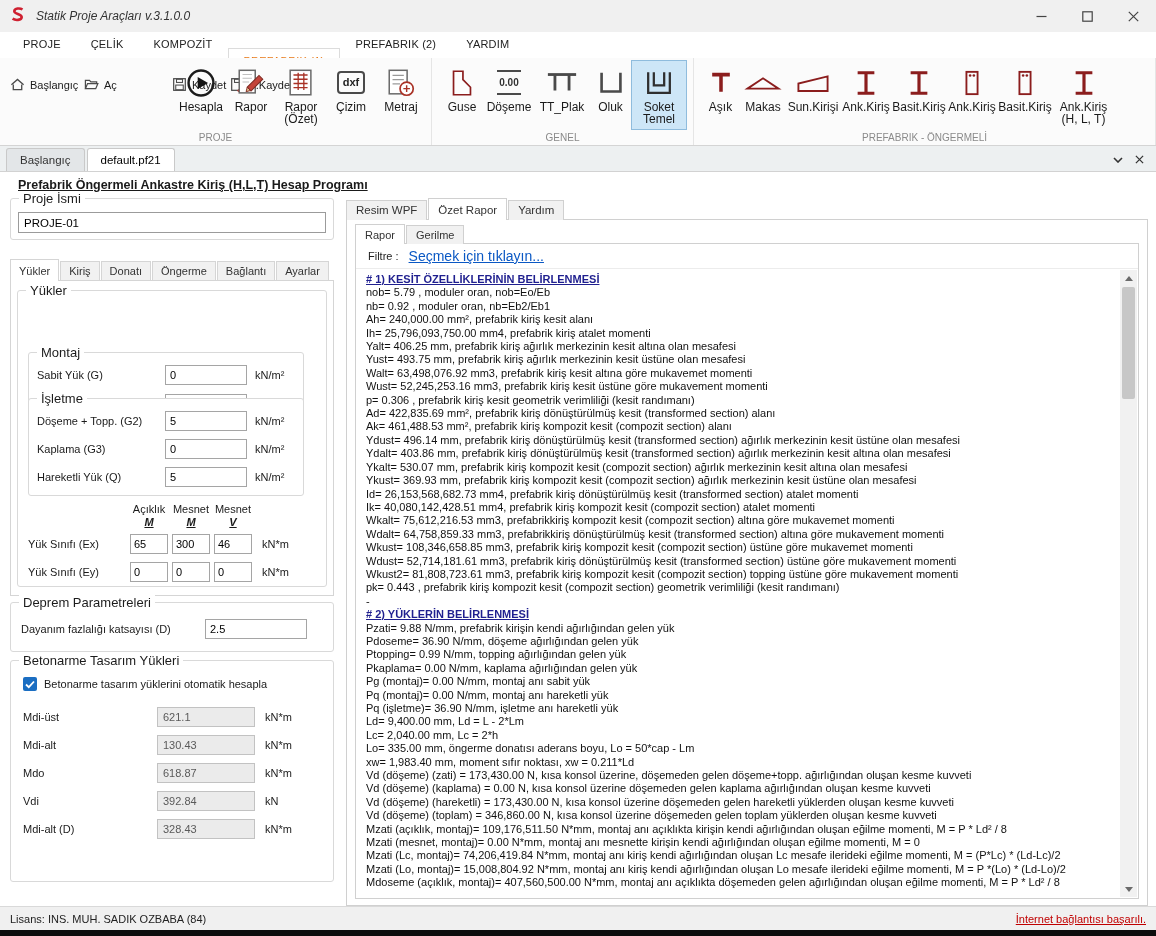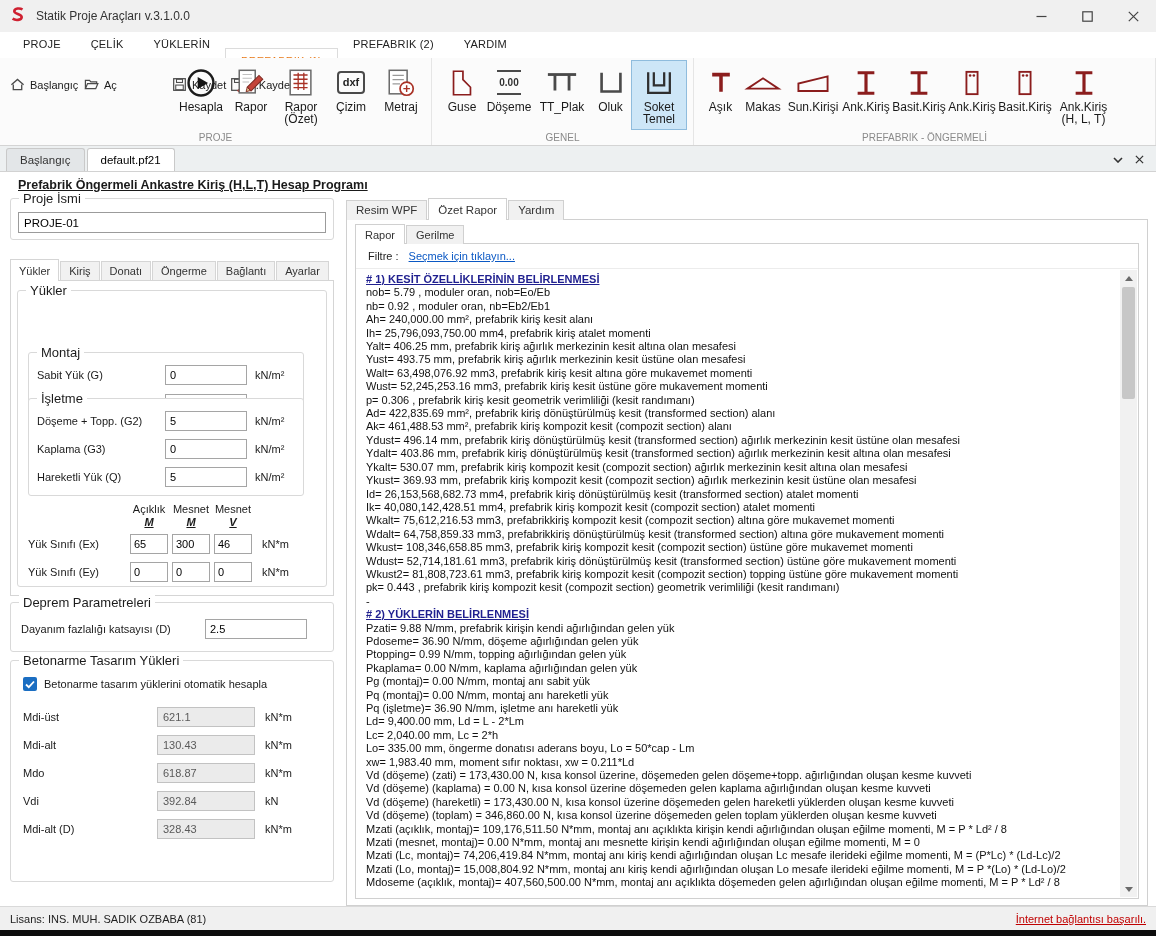--- a/index.html
+++ b/index.html
@@ -8,21 +8,21 @@
     font-family: "Liberation Sans", sans-serif;
     font-size: 12px; color: #1a1a1a;
     background: #fff; position: relative; overflow: hidden;
   }
   svg { display: block; }
 
   
   .titlebar { position: absolute; top: 0; left: 0; right: 0; height: 32px;
     background: #f0f0f0; display: flex; align-items: center; }
   .logo { margin: 0 8px 0 8px; }
-  .title-text { font-size: 12px; color: #333; }
+  .title-text { font-size: 12px; color: #333; font-style: italic; }
   .win-controls { margin-left: auto; display: flex; height: 100%; }
   .win-btn { width: 46px; height: 100%; display: flex; align-items: center; justify-content: center; }
 
   
   .menubar { position: absolute; top: 32px; left: 0; right: 0; height: 26px;
     background: #fff; display: flex; align-items: stretch; padding-left: 8px; }
   .menu-tab { padding: 6px 15px 5px; font-size: 11px; color: #222; letter-spacing: .2px; }
   .menu-tab.active { color: #e87a1a; background: #fff; border: 1px solid #dcdcdc; border-bottom: none; margin-top: 16px; }
 
   
@@ -122,21 +122,21 @@
     border: 1px solid #d0d0d0; background: #fff; }
   .rp2-tabs { position: absolute; left: 8px; top: 5px; display: flex; align-items: flex-end; height: 19px; z-index: 2; }
   .rp2-tab { padding: 3px 9px 3px; font-size: 11px; border: 1px solid #d0d0d0; border-bottom: none;
     background: #f1f1f1; color: #333; margin-right: 1px; }
   .rp2-tab.active { background: #fff; padding-top: 4px; }
   .rp2-page { position: absolute; left: 8px; top: 23px; right: 8px; bottom: 6px;
     border: 1px solid #d0d0d0; background: #fff; }
   .filter-row { position: absolute; top: 0; left: 0; right: 0; height: 25px;
     border-bottom: 1px solid #ececec; display: flex; align-items: center; padding-left: 12px; gap: 10px; }
   .filter-label { font-size: 11px; color: #222; }
-  .filter-link { font-size: 11px; color: #0a58c4; text-decoration: underline; }
+  .filter-link { font-size: 14px; color: #0a58c4; text-decoration: underline; }
   .report-body { position: absolute; top: 26px; left: 1px; right: 18px; bottom: 1px;
     overflow: hidden; padding: 3px 0 0 9px; white-space: nowrap; }
   .rline { font-size: 11px; line-height: 13.4px; color: #111; }
   .rhead { color: #1f1f8f; text-decoration: underline; font-weight: bold; }
   .vscroll { position: absolute; top: 26px; right: 1px; bottom: 1px; width: 17px; background: #f1f1f1; }
   .vs-arrow { position: absolute; left: 0; width: 17px; height: 16px; display: flex;
     align-items: center; justify-content: center; }
   .vs-up { top: 0; } .vs-down { bottom: 0; }
   .vs-thumb { position: absolute; left: 2px; right: 2px; top: 17px; height: 112px;
     background: #c7c7c7; border-radius: 2px; }
@@ -173,21 +173,21 @@
       <svg width="11" height="11">
           <path d="M.8.8l9.4 9.4M10.2.8.8 10.2" stroke="#444" stroke-width="1.2"></path>
         </svg>
     </div>
   </div>
 </div>
 
 <div class="menubar">
   <div class="menu-tab">PROJE</div>
   <div class="menu-tab">ÇELİK</div>
-  <div class="menu-tab">YÜKLERİN</div>
+  <div class="menu-tab">KOMPOZİT</div>
   <div class="menu-tab active">PREFABRIK (1)</div>
   <div class="menu-tab">PREFABRIK (2)</div>
   <div class="menu-tab">YARDIM</div>
 </div>
 
 <div class="ribbon">
 
   <div class="rgroup rg1">
     <div class="sb-grid">
       <div class="sbtn">
@@ -624,16 +624,16 @@
             <svg width="8" height="5" viewBox="0 0 8 5">
               <path d="M0 0h8L4 5z" fill="#6a6a6a"></path>
             </svg>
           </div>
       </div>
     </div>
   </div>
 </div>
 
 <div class="statusbar">
-  <span>Lisans: INS. MUH. SADIK OZBABA (81)</span>
+  <span>Lisans: INS. MUH. SADIK OZBABA (84)</span>
   <a class="status-link">İnternet bağlantısı başarılı.</a>
 </div>
 <div class="taskbar-strip"></div>
 
 </body></html>

